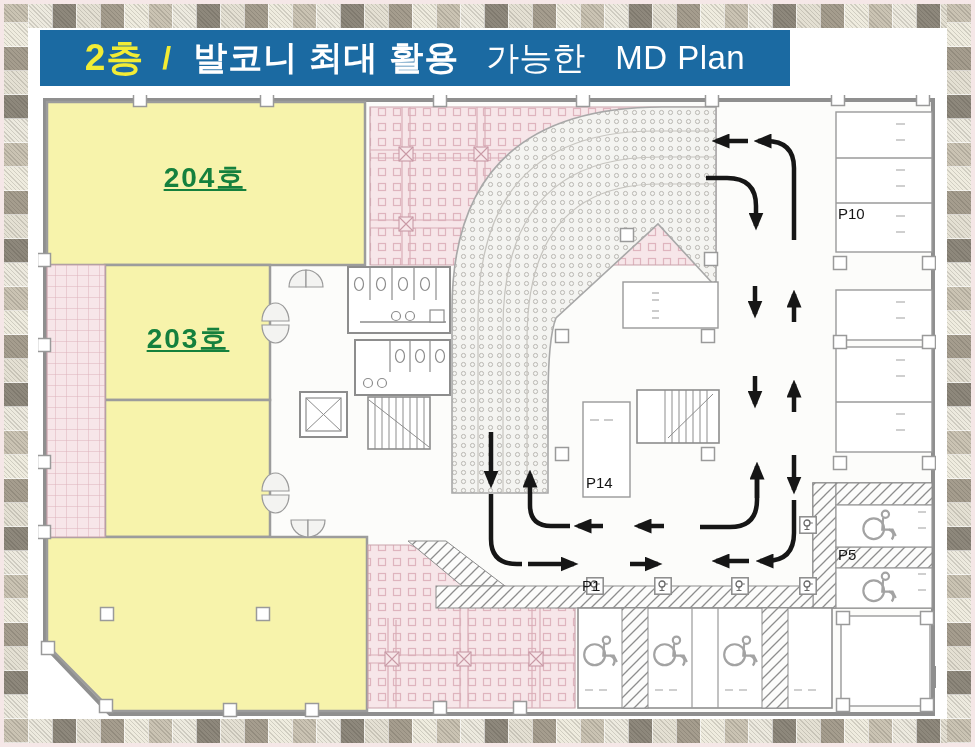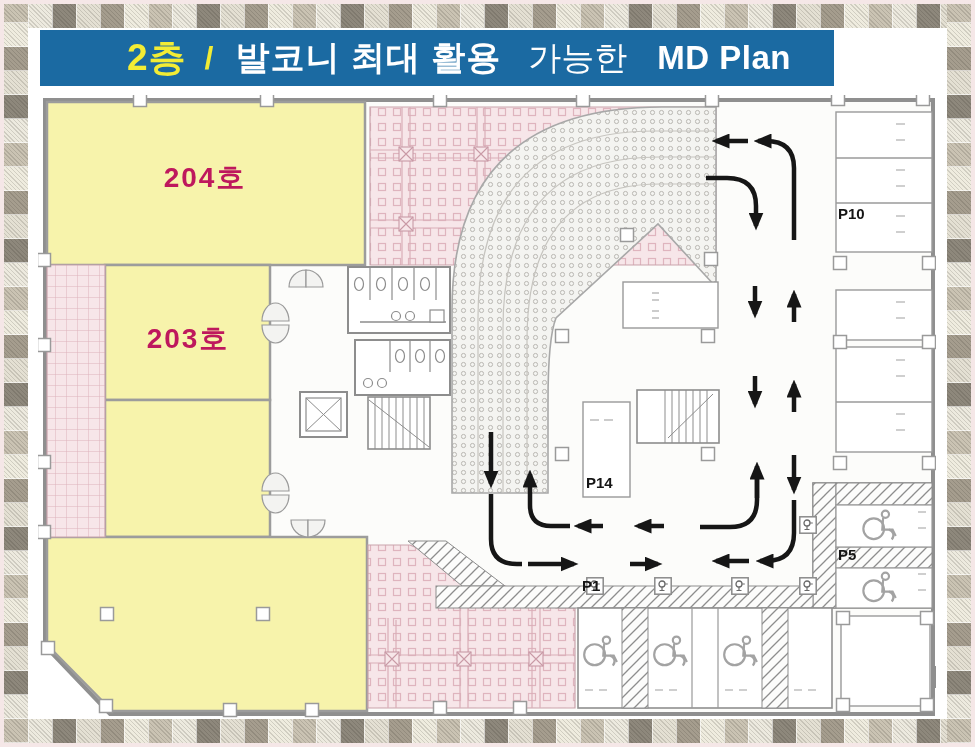--- a/index.html
+++ b/index.html
@@ -24,36 +24,35 @@
       repeating-linear-gradient(45deg, rgba(50,46,38,.16) 0 1px, rgba(0,0,0,0) 1px 3px),
       repeating-linear-gradient(0deg,#cac3b3 0 24px,#edeadf 24px 48px,#8e887c 48px 72px,#e4e0d3 72px 96px,#a59d8e 96px 120px,#efecdf 120px 144px);
   }
   .tile-v.left{left:4px}.tile-v.right{right:4px}
 
   
   .header{
     position:absolute;left:40px;top:30px;width:750px;height:56px;
     background:#1b6aa2;display:flex;align-items:center;justify-content:center;
     white-space:nowrap;
-    padding-left:44px;
   }
   .header .floor{color:#f2ec35;font-weight:bold;font-size:37px;letter-spacing:1px;}
   .header .sep{color:#f2ec35;font-weight:bold;font-size:32px;margin:0 22px 0 18px;}
   .header .emph{color:#ffffff;font-weight:bold;font-size:34px;letter-spacing:1px;text-align:center;}
   .header .norm{color:#fdfdfd;font-weight:normal;font-size:33px;margin-left:27px;}
-  .header .en{color:#ffffff;font-weight:bold;font-size:33px;margin-left:30px;letter-spacing:0.5px;}
+  .header .en{color:#ffffff;font-weight:normal;font-size:33px;margin-left:30px;letter-spacing:0.5px;}
 
   .plan-svg{position:absolute;left:38px;top:95px;}
 
   .room-label{
     position:absolute;transform:translate(-50%,-50%);
-    font-size:28px;font-weight:bold;color:#be185d;letter-spacing:2px;white-space:nowrap;
+    font-size:28px;font-weight:bold;color:#15803d;letter-spacing:2px;white-space:nowrap;text-decoration:underline;
   }
   .p-label{
-    position:absolute;font-size:15px;font-weight:bold;color:#151515;white-space:nowrap;
+    position:absolute;font-size:15px;font-weight:normal;color:#151515;white-space:nowrap;
   }
 </style>
 </head>
 <body>
 
 <div class="stage">
 
   <div class="inner-bg"></div>
   <div class="tile-h top"></div>
   <div class="tile-h bottom"></div>

